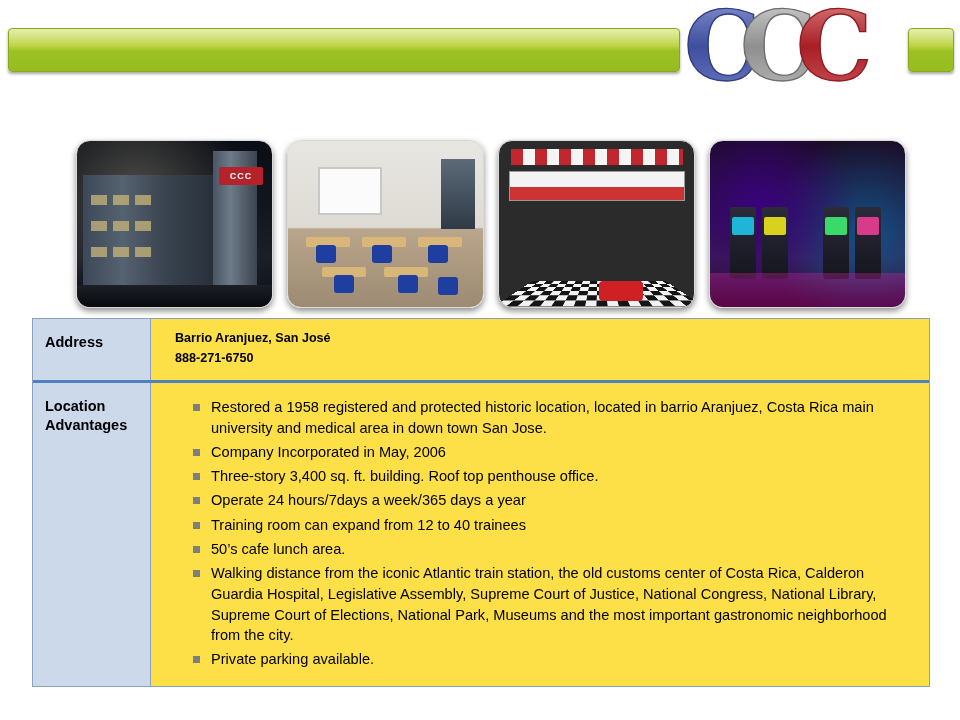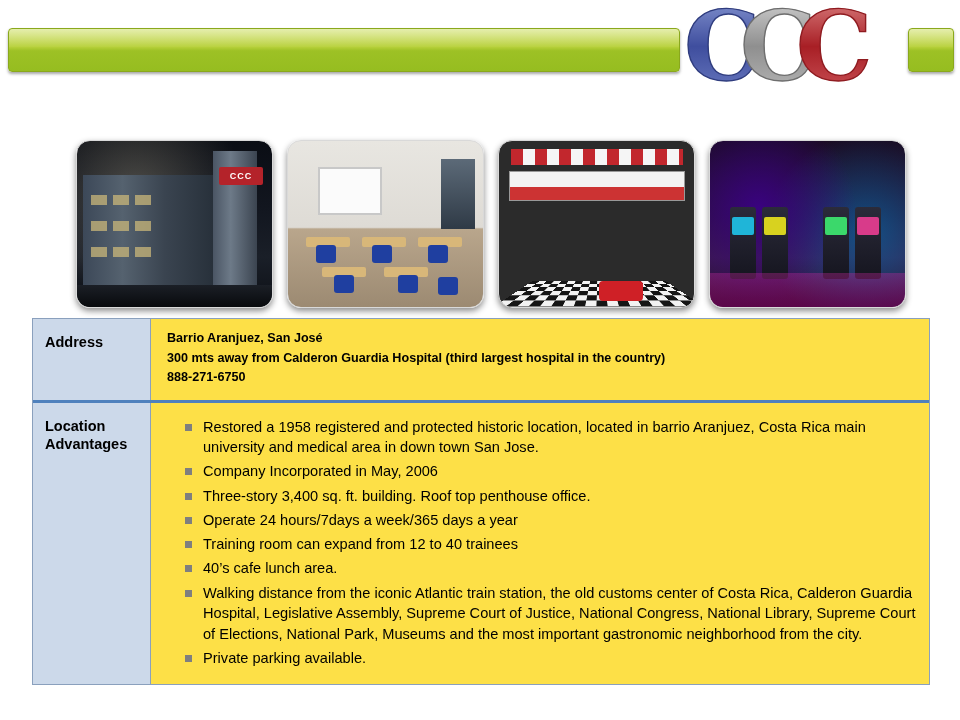--- a/index.html
+++ b/index.html
@@ -185,21 +185,21 @@
     background: #ccd9ea;
     border-right: 1px solid #8aa0bd;
     padding: 14px 10px 10px 12px;
     font-size: 14.5px;
     font-weight: bold;
     color: #000;
     line-height: 1.3;
   }
   .cell-body {
     flex: 1 1 auto;
-    padding: 10px 12px 12px 16px;
+    padding: 10px 12px 12px 24px;
     font-size: 13.5px;
     color: #000;
   }
   .addr-line {
     font-weight: bold;
     font-size: 12.6px;
     line-height: 1.55;
     white-space: nowrap;
   }
   ul.adv {
@@ -319,35 +319,34 @@
     </div>
 
   </div>
 
   <div class="table">
 
     <div class="row addr">
       <div class="cell-label">Address</div>
       <div class="cell-body">
         <div class="addr-line">Barrio Aranjuez, San José</div>
-        <div class="addr-line">300 mts away from Calderon Guardia Hospital (third largest hospital in the country)</div>
         <div class="addr-line">888-271-6750</div>
       </div>
     </div>
 
     <div class="row">
       <div class="cell-label">Location Advantages</div>
       <div class="cell-body">
         <ul class="adv">
           <li>Restored a 1958 registered and protected historic location, located in barrio Aranjuez, Costa Rica main university and medical area in down town San Jose.</li>
           <li>Company Incorporated in May, 2006</li>
           <li>Three-story 3,400 sq. ft. building. Roof top penthouse office.</li>
           <li>Operate 24 hours/7days a week/365 days a year</li>
           <li>Training room can expand from 12 to 40 trainees</li>
-          <li>40’s cafe lunch area.</li>
+          <li>50’s cafe lunch area.</li>
           <li>Walking distance from the iconic Atlantic train station, the old customs center of Costa Rica, Calderon Guardia Hospital, Legislative Assembly, Supreme Court of Justice, National Congress, National Library, Supreme Court of Elections, National Park, Museums and the most important gastronomic neighborhood from the city.</li>
           <li>Private parking available.</li>
         </ul>
       </div>
     </div>
 
   </div>
 
 </div>
 

